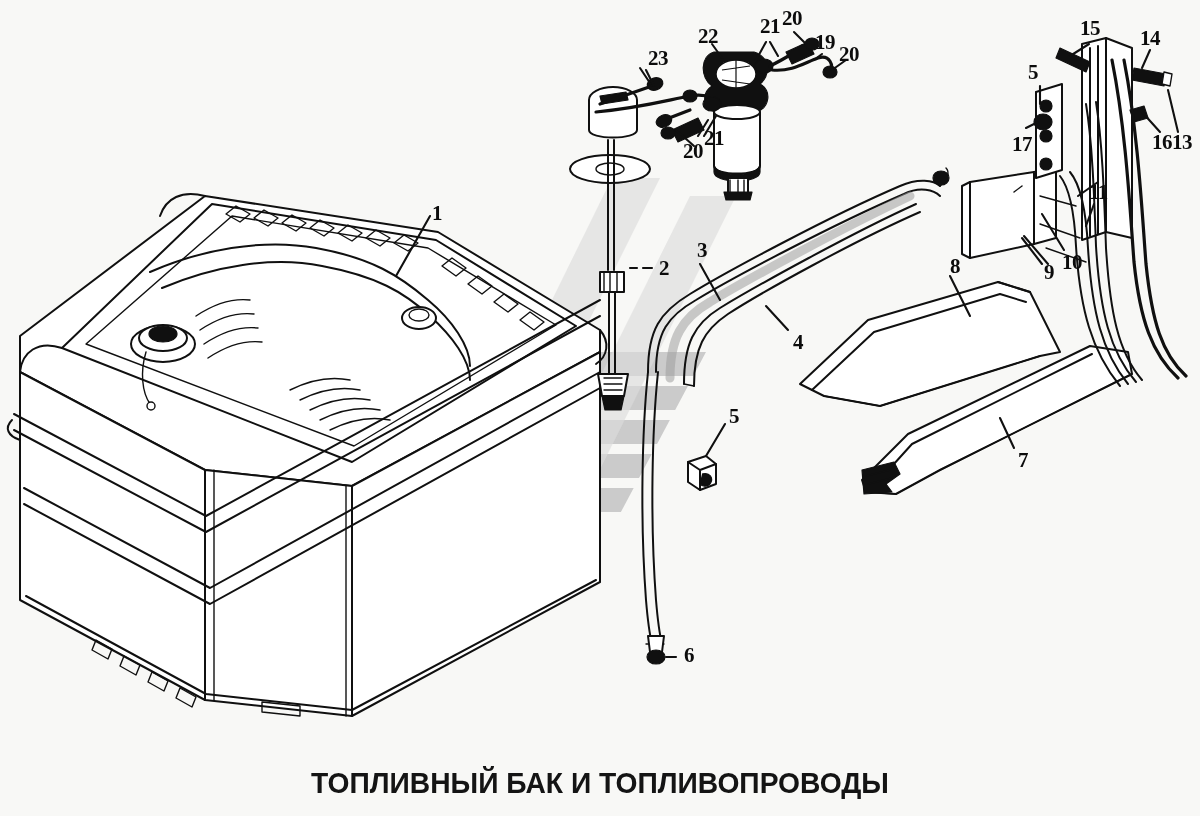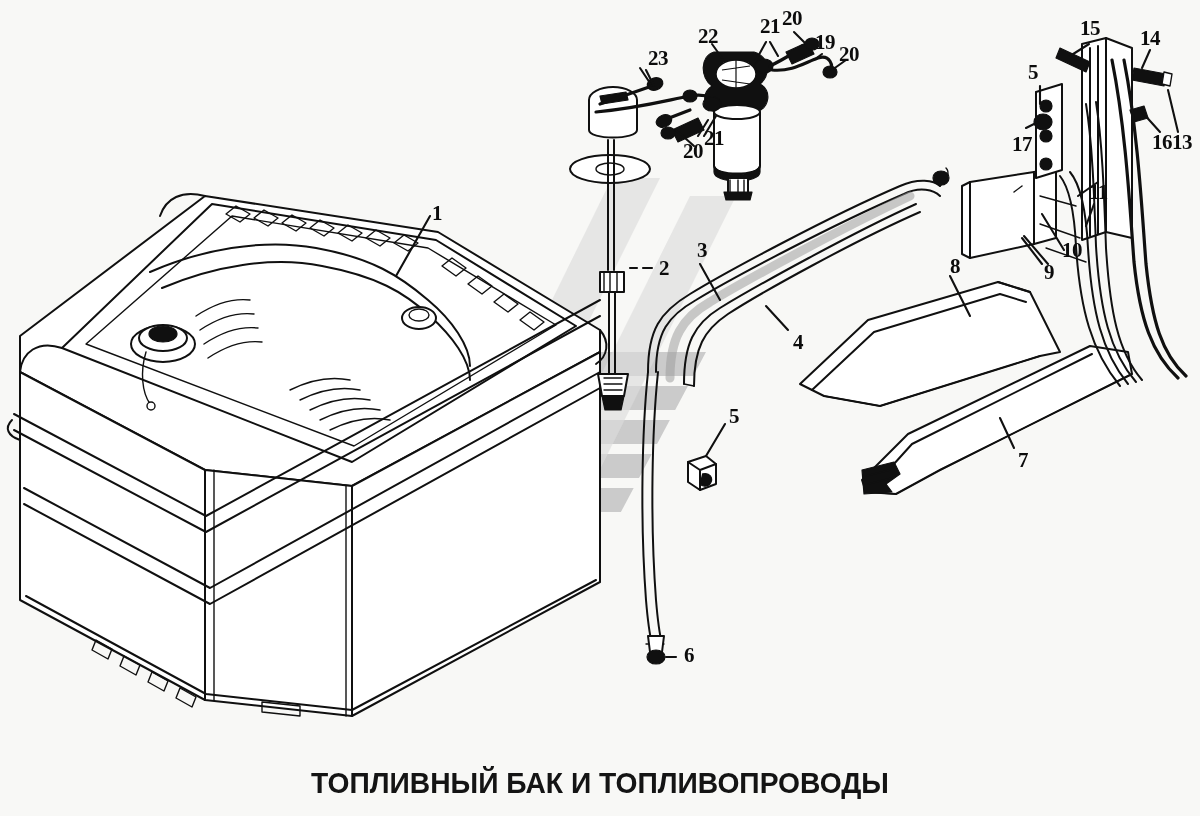--- a/index.html
+++ b/index.html
@@ -317,21 +317,21 @@
 
   <div class="callout" style="left:432px;top:203px;">1</div>
   <div class="callout" style="left:659px;top:258px;">2</div>
   <div class="callout" style="left:697px;top:240px;">3</div>
   <div class="callout" style="left:793px;top:332px;">4</div>
   <div class="callout" style="left:729px;top:406px;">5</div>
   <div class="callout" style="left:684px;top:645px;">6</div>
   <div class="callout" style="left:1018px;top:450px;">7</div>
   <div class="callout" style="left:950px;top:256px;">8</div>
   <div class="callout" style="left:1044px;top:262px;">9</div>
-  <div class="callout" style="left:1062px;top:240px;">10</div>
+  <div class="callout" style="left:1062px;top:252px;">10</div>
   <div class="callout" style="left:1089px;top:182px;">11</div>
   <div class="callout" style="left:1152px;top:132px;">16</div>
   <div class="callout" style="left:1172px;top:132px;text-align:right;">13</div>
   <div class="callout" style="left:1140px;top:28px;">14</div>
   <div class="callout" style="left:1080px;top:18px;">15</div>
   <div class="callout" style="left:1028px;top:62px;">5</div>
   <div class="callout" style="left:1012px;top:106px;margin-top:28px;">17</div>
   <div class="callout" style="left:839px;top:44px;">20</div>
   <div class="callout" style="left:815px;top:32px;">19</div>
   <div class="callout" style="left:782px;top:8px;">20</div>

